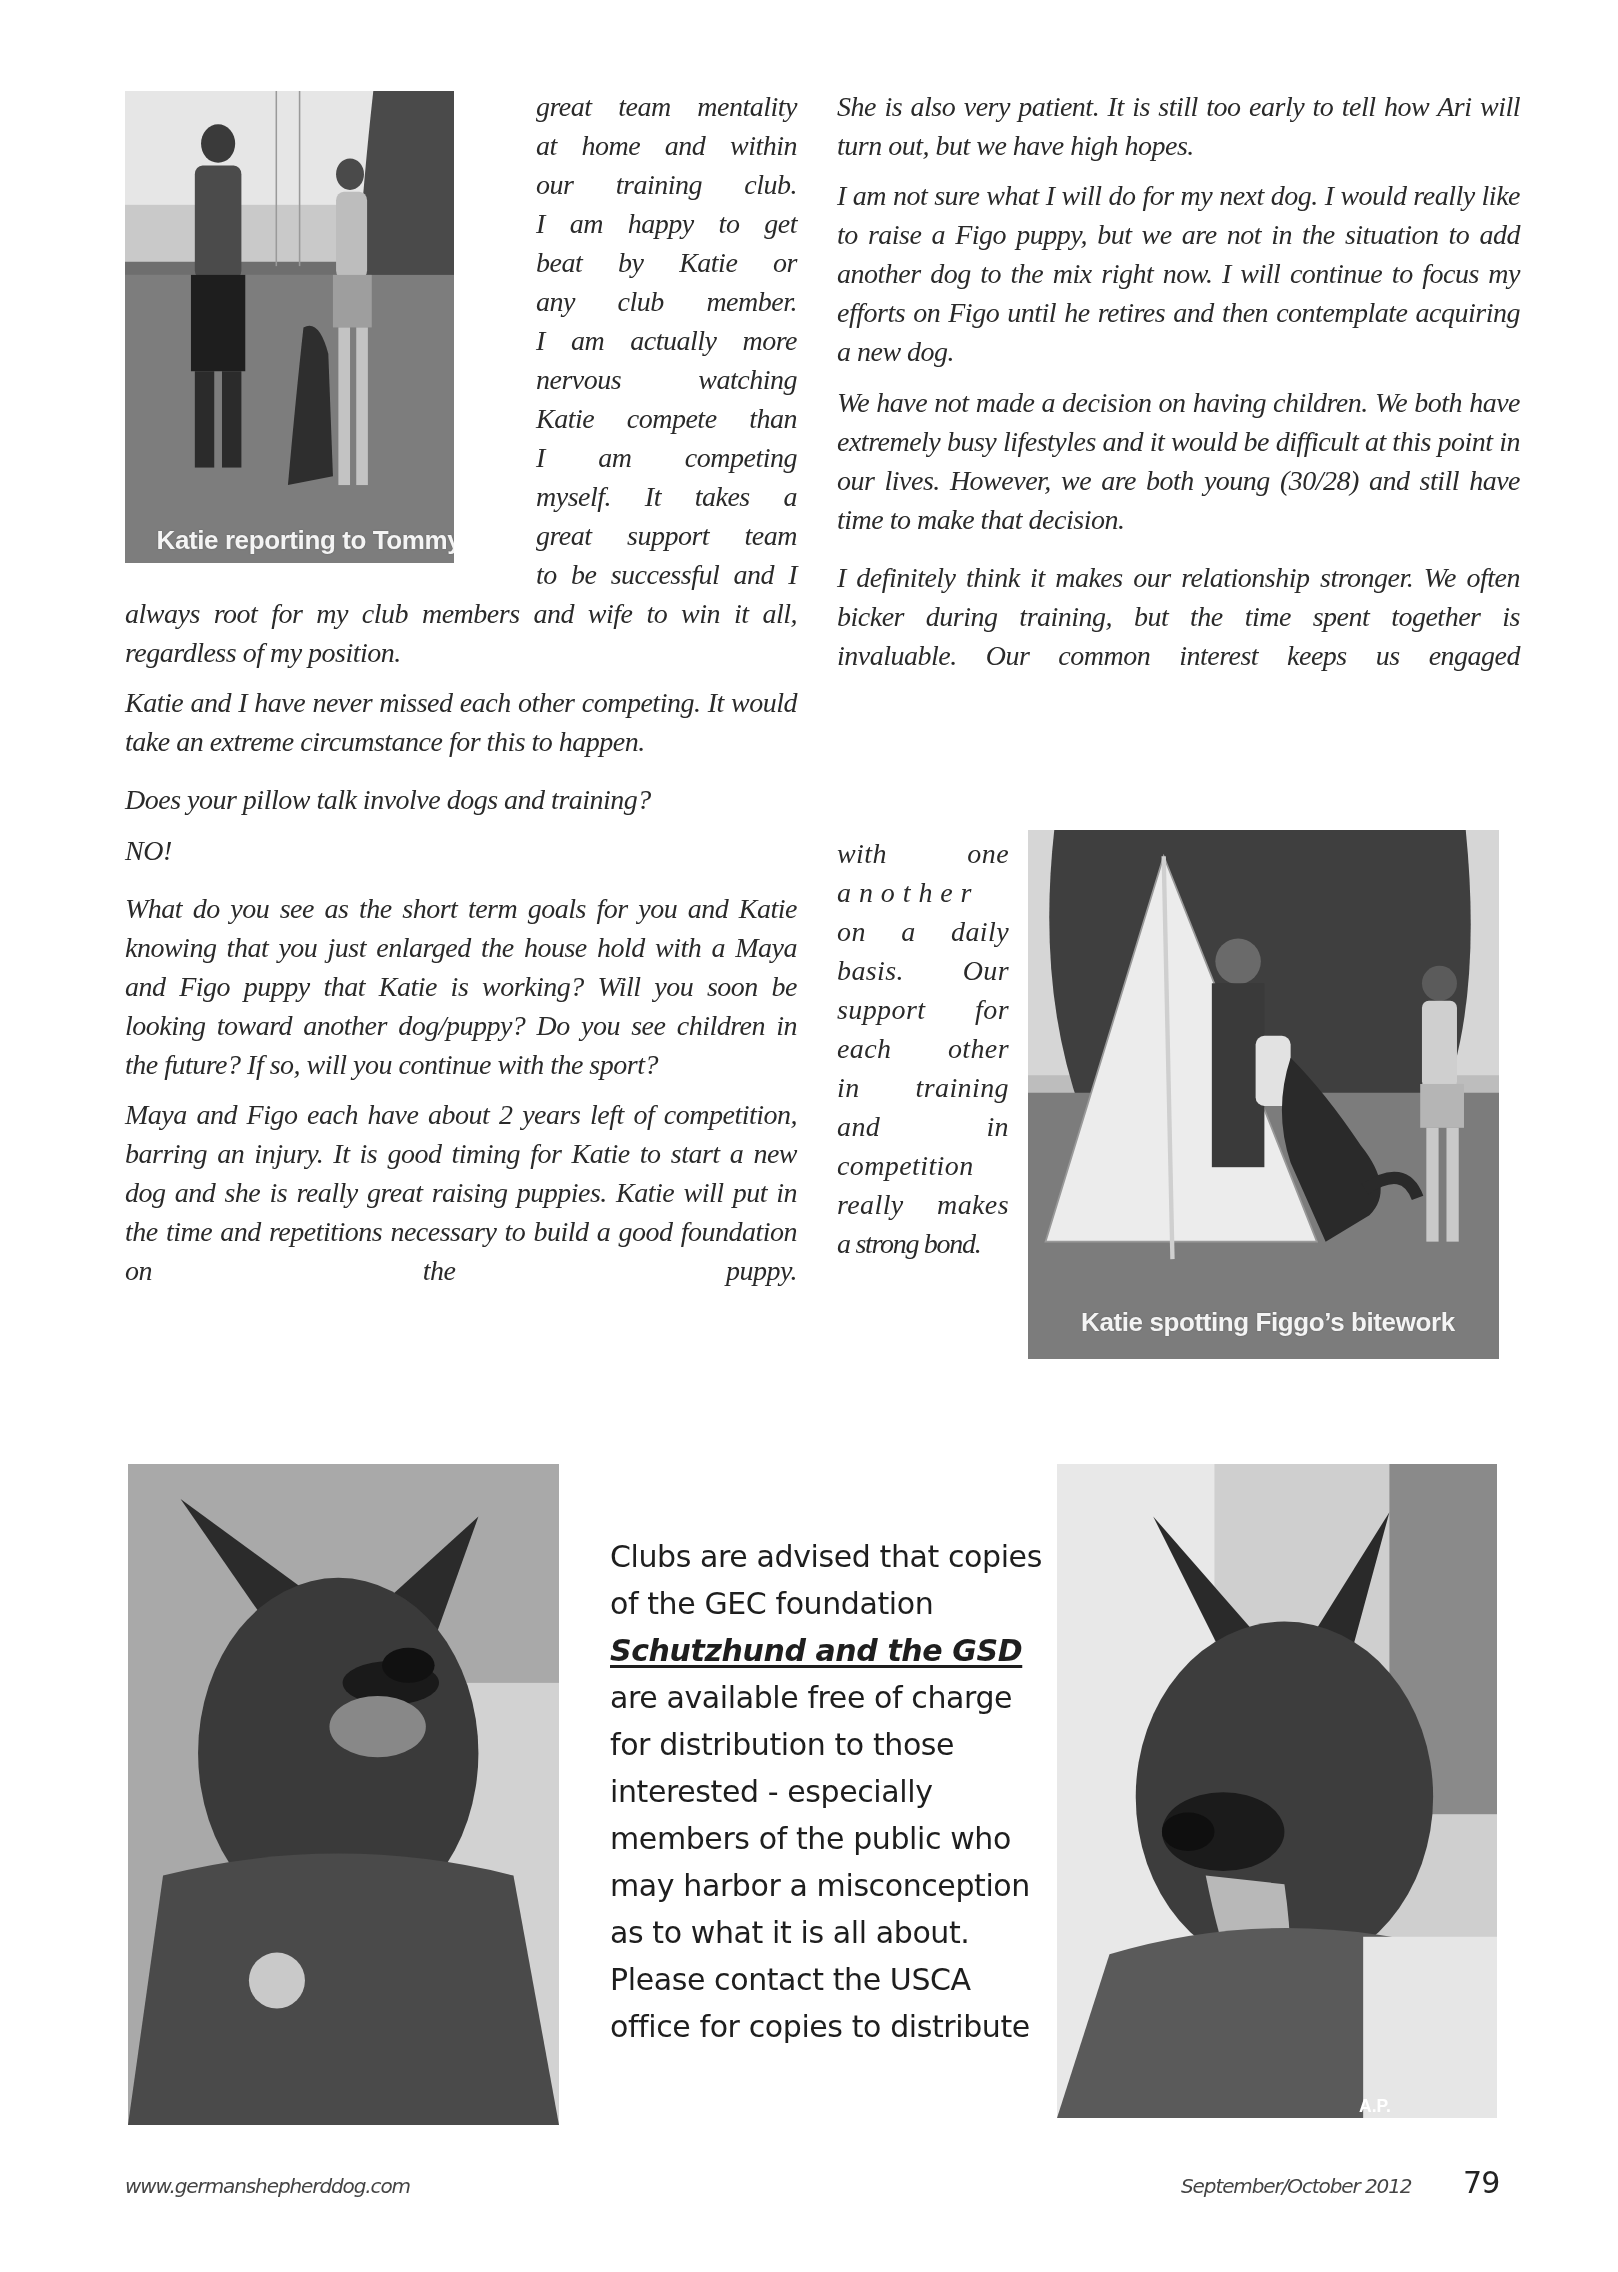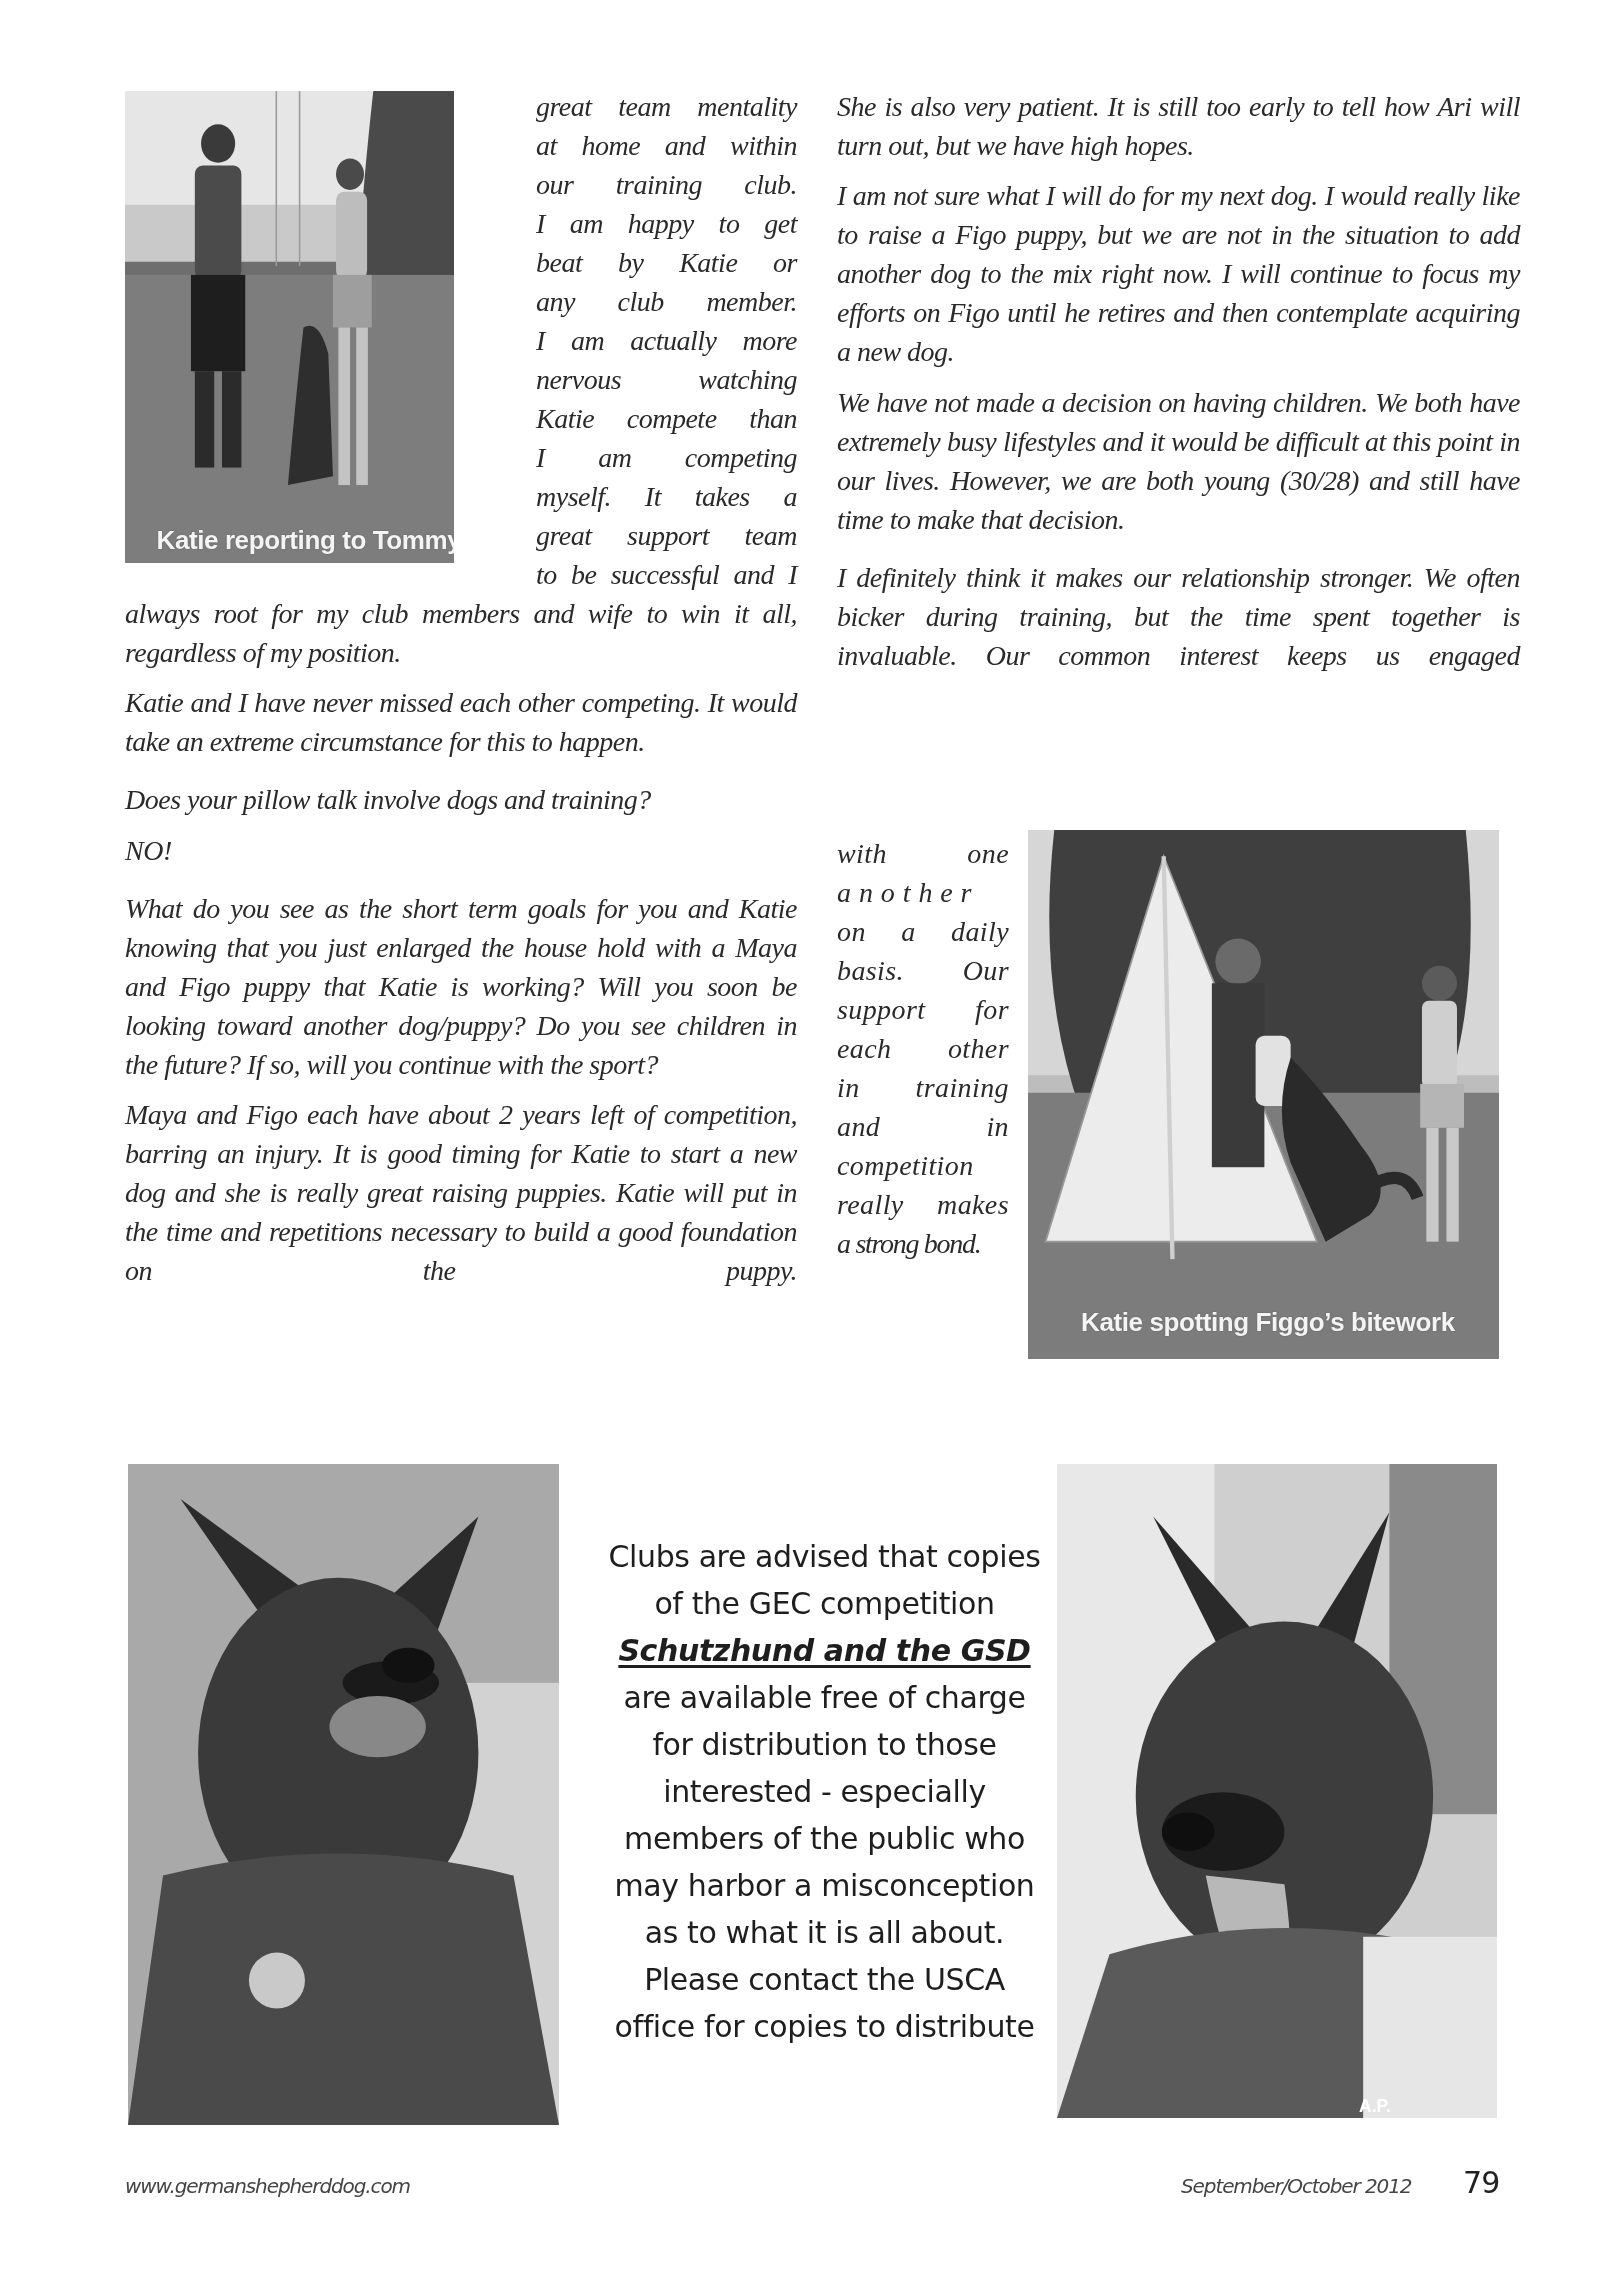--- a/index.html
+++ b/index.html
@@ -42,26 +42,25 @@
     position: absolute;
     font-family: "Liberation Sans", "DejaVu Sans", sans-serif;
     font-weight: bold;
     color: #ffffff;
     font-size: 17.5px;
   }
 
   
   .notice {
     position: absolute;
-    left: 588px; top: 1533px; width: 473px;
+    left: 610px; top: 1533px; width: 473px;
     font-family: "DejaVu Sans", "Liberation Sans", sans-serif;
     font-size: 30px;
     line-height: 47px;
     color: #1e1e1e;
-    text-align: center;
     letter-spacing: -0.4px;
   }
   .notice .line { display: block; white-space: nowrap; }
   .notice .pub-title { font-weight: bold; font-style: italic; text-decoration: underline; text-underline-offset: 3.5px; }
 
   
   .footer-url, .footer-date {
     position: absolute;
     font-family: "DejaVu Sans", "Liberation Sans", sans-serif;
     font-style: italic;
@@ -194,21 +193,21 @@
       <ellipse cx="300" cy="250" rx="55" ry="25" fill="#1a1a1a"></ellipse>
       <ellipse cx="320" cy="230" rx="30" ry="20" fill="#111"></ellipse>
       <ellipse cx="285" cy="300" rx="55" ry="35" fill="#888"></ellipse>
       <path d="M40 470 Q240 420 440 470 L492 755 L0 755 Z" fill="#4a4a4a"></path>
       <circle cx="170" cy="590" r="32" fill="#c9c9c9"></circle>
     </svg>
   </div>
 
   <div class="notice">
     <span class="line">Clubs are advised that copies</span>
-    <span class="line">of the GEC competition</span>
+    <span class="line">of the GEC foundation</span>
     <span class="line pub-title">Schutzhund and the GSD</span>
     <span class="line">are available free of charge</span>
     <span class="line">for distribution to those</span>
     <span class="line">interested - especially</span>
     <span class="line">members of the public who</span>
     <span class="line">may harbor a misconception</span>
     <span class="line">as to what it is all about.</span>
     <span class="line">Please contact the USCA</span>
     <span class="line">office for copies to distribute</span>
   </div>

